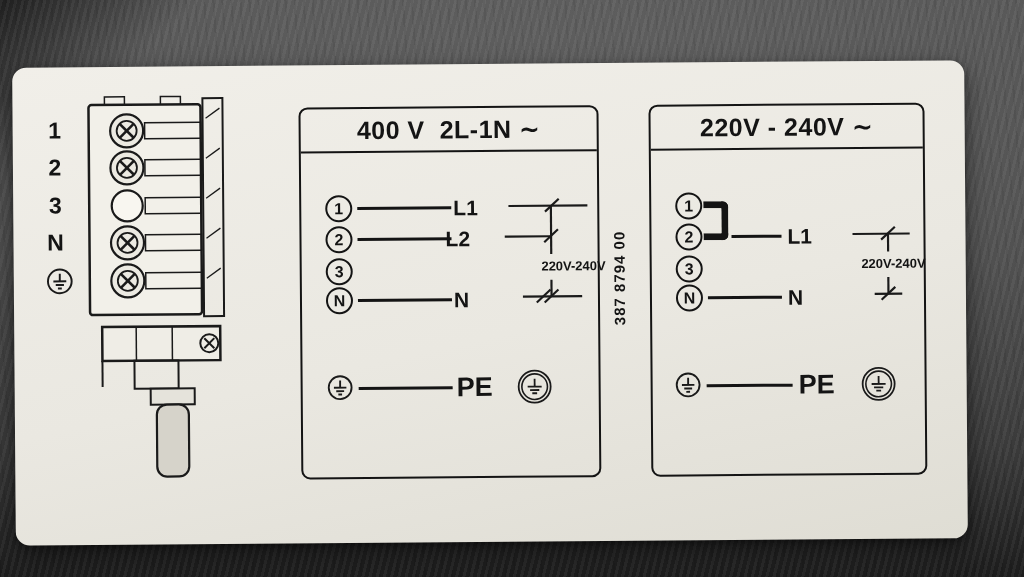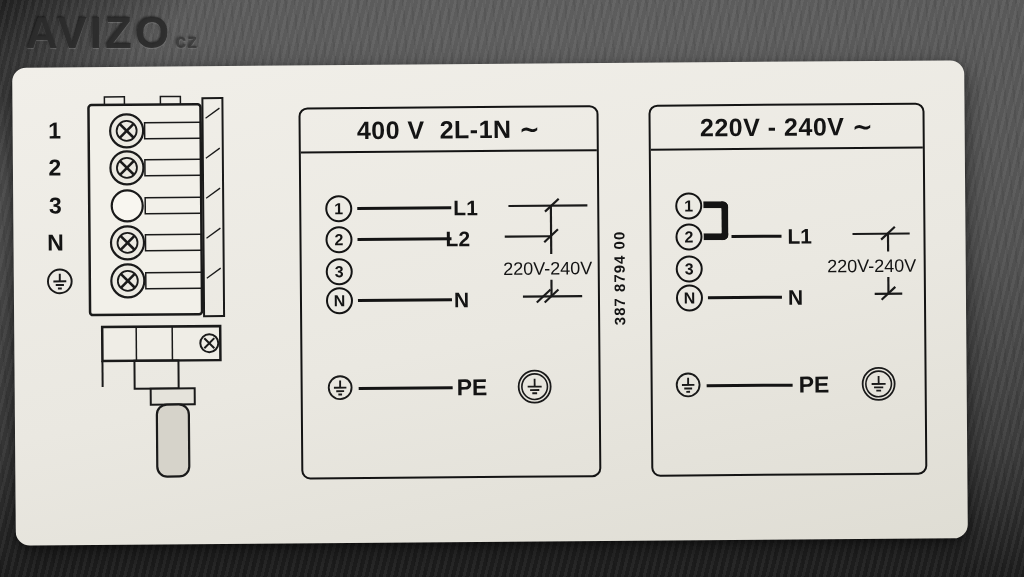--- a/index.html
+++ b/index.html
@@ -61,28 +61,28 @@
     position:absolute; left:24px; top:0; width:27px; height:27px;
     border:2.5px solid #141414; border-radius:50%;
     display:flex; align-items:center; justify-content:center;
     font-size:16px; font-weight:700;
   }
   .wire { position:absolute; top:12px; height:3px; background:#141414; }
   .wlabel { position:absolute; top:0; width:80px; font-size:21px; font-weight:700; line-height:27px; }
 
   .pe-row { height:36px; }
   .pe-row .wire { top:17px; }
-  .pe-label { position:absolute; top:0; font-size:23px; font-weight:700; line-height:36px; }
+  .pe-label { position:absolute; top:0; font-size:27px; font-weight:700; line-height:36px; }
   .earth-sm { position:absolute; top:4px; }
   .earth-dbl { position:absolute; top:0; }
 
   .dimsvg { position:absolute; left:0; top:0; width:100%; height:100%; pointer-events:none; }
   .voltage {
-    position:absolute; top:151px; text-align:center;
-    font-size:18px; font-weight:400; background:inherit;
+    position:absolute; top:151px; text-align:right;
+    font-size:13px; font-weight:700; background:inherit;
   }
   .box400 .voltage { left:188px; width:116px; }
   .box220 .voltage { left:166px; width:108px; }
 
   .bridge {
     position:absolute; left:52px; top:95px; width:25px; height:39px;
     border:7px solid #141414; border-left:none;
     border-radius:0 6px 6px 0;
   }
 
@@ -93,23 +93,20 @@
     font-size:15px; font-weight:600; letter-spacing:1px;
   }
 
   svg .ink { stroke:#1a1a1a; fill:none; }
 </style>
 </head>
 <body>
 
 <div class="scene">
 
-  <div class="watermark">
-    <span>AVIZO</span><span class="wm-suffix">cz</span>
-  </div>
 
   <div class="label">
 
     <div class="tb-illu">
       <svg class="block" width="170" height="420" viewBox="0 0 170 420">
         <rect class="ink" x="30" y="2" width="20" height="9" stroke-width="1.5"></rect>
         <rect class="ink" x="86" y="2" width="20" height="9" stroke-width="1.5"></rect>
         <rect x="14" y="10" width="112" height="210" rx="3" fill="#f2f0e9" stroke="#1a1a1a" stroke-width="2.5"></rect>
         <rect class="ink" x="128" y="4" width="20" height="218" stroke-width="2"></rect>
         <line class="ink" x1="131" y1="24" x2="145" y2="14" stroke-width="1.3"></line>

